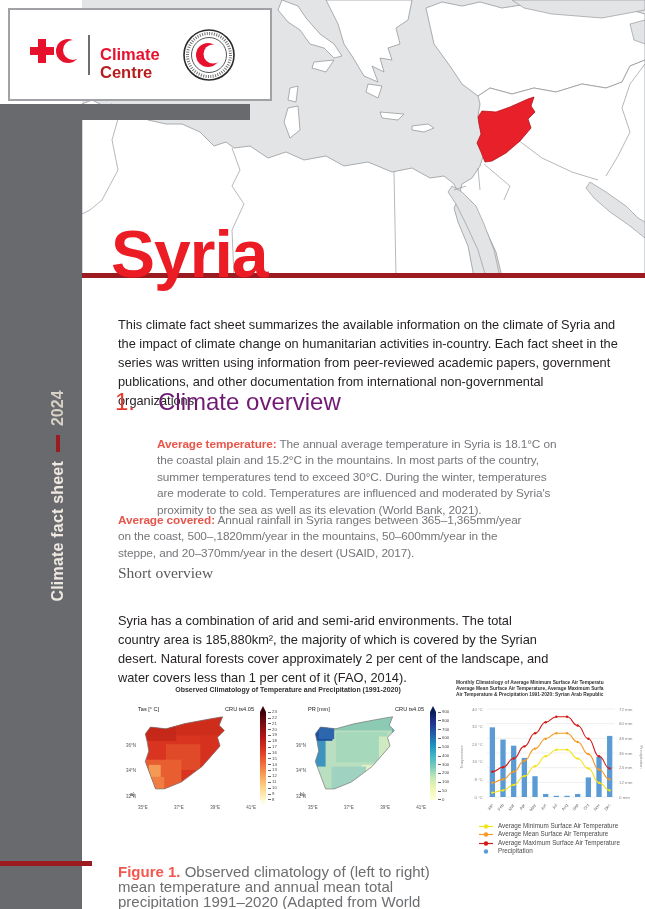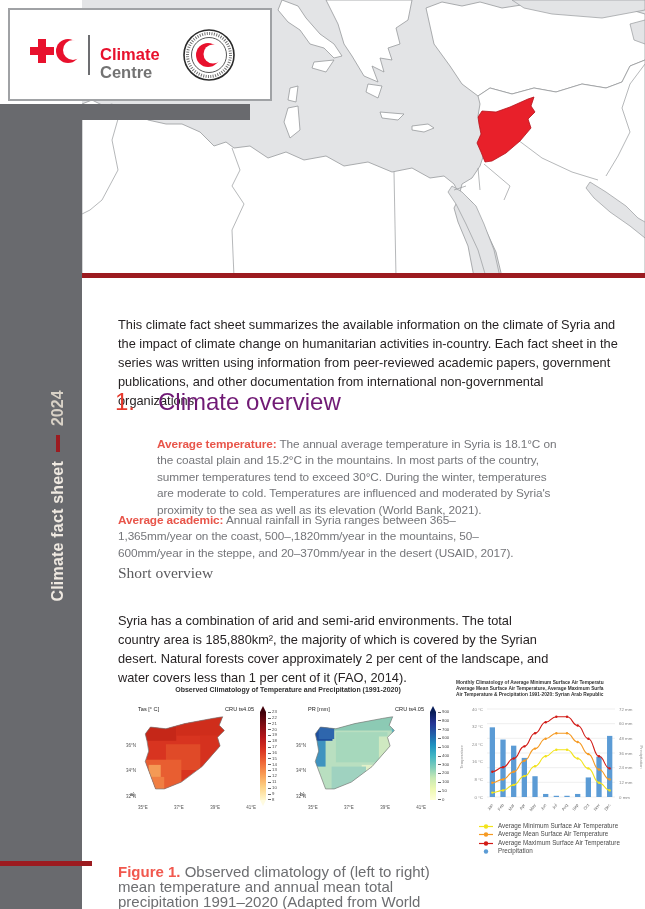--- a/index.html
+++ b/index.html
@@ -18,21 +18,21 @@
                   display:flex; align-items:center; justify-content:center; gap:9px; }
   .sidebar-label { color:#efe9e1; font-size:16px; font-weight:bold; letter-spacing:0.2px; white-space:nowrap; }
   .sidebar-sep   { width:17px; height:3.5px; background:#9c1b20; }
   .sidebar-year  { color:#d8d1c6; font-size:16px; font-weight:bold; }
 
   .logo-box { position:absolute; left:8px; top:8px; width:264px; height:93px; background:#fff;
               border:2px solid #a0a2a5; z-index:5; display:flex; align-items:center; padding-left:18px; box-sizing:border-box; }
   .brand-divider { width:2px; height:40px; background:#6d6e71; margin:0 10px 0 8px; }
   .brand-name { font-size:16.5px; font-weight:bold; line-height:1.12;margin-top:17px; }
   .brand-name .l1 { color:#e8112d; }
-  .brand-name .l2 { color:#737373; }
+  .brand-name .l2 { color:#b91c1c; }
   .emblem { margin-left:22px; }
 
   .page-title { position:absolute; left:111px; top:216px; z-index:4; color:#ec1c24;
                 font-size:66px; font-weight:bold; letter-spacing:-1px; }
   .red-rule  { position:absolute; left:82px; top:273px; width:563px; height:4.5px; background:#9c1b20; z-index:3; }
   .bottom-rule { position:absolute; left:0; top:861px; width:92px; height:4.5px; background:#9c1b20; z-index:3; }
 
   
   .intro { position:absolute; left:118px; top:302px; width:508px; font-size:12.8px; line-height:19px; color:#272324; z-index:4; }
   .sec-head { position:absolute; left:115px; top:388px; display:flex; z-index:4; }
@@ -149,33 +149,34 @@
     </div>
     <svg class="emblem" width="54" height="54" viewBox="0 0 54 54">
       <circle cx="27" cy="27" r="25" fill="#fff" stroke="#2b2b2b" stroke-width="1.6"></circle>
       <circle cx="27" cy="27" r="21.5" fill="none" stroke="#444" stroke-width="3" stroke-dasharray="1 1.4" opacity="0.75"></circle>
       <circle cx="27" cy="27" r="17.5" fill="none" stroke="#2b2b2b" stroke-width="0.8"></circle>
       <circle cx="26" cy="27" r="12" fill="#e8112d"></circle>
       <circle cx="31" cy="26" r="9.5" fill="#ffffff"></circle>
     </svg>
   </div>
 
+  <div class="page-title">Syria</div>
   <div class="red-rule"></div>
   <div class="bottom-rule"></div>
 
   <p class="intro">This climate fact sheet summarizes the available information on the climate of Syria and the impact of climate change on humanitarian activities in-country. Each fact sheet in the series was written using information from peer-reviewed academic papers, government publications, and other documentation from international non-governmental organizations.</p>
 
   <div class="sec-head">
     <span class="sec-num">1.</span>
     <span class="sec-title">Climate overview</span>
   </div>
 
   <p class="para p-temp"><span class="para-label">Average temperature:</span><span> The annual average temperature in Syria is 18.1°C on the coastal plain and 15.2°C in the mountains. In most parts of the country, summer temperatures tend to exceed 30°C. During the winter, temperatures are moderate to cold. Temperatures are influenced and moderated by Syria's proximity to the sea as well as its elevation (World Bank, 2021).</span></p>
 
-  <p class="para p-rain"><span class="para-label">Average academic:</span><span> Annual rainfall in Syria ranges between 365–1,365mm/year on the coast, 500–,1820mm/year in the mountains, 50–600mm/year in the steppe, and 20–370mm/year in the desert (USAID, 2017).</span></p>
+  <p class="para p-rain"><span class="para-label">Average covered:</span><span> Annual rainfall in Syria ranges between 365–1,365mm/year on the coast, 500–,1820mm/year in the mountains, 50–600mm/year in the steppe, and 20–370mm/year in the desert (USAID, 2017).</span></p>
 
   <div class="sub-head">Short overview</div>
   <p class="overview">Syria has a combination of arid and semi-arid environments. The total country area is 185,880km², the majority of which is covered by the Syrian desert. Natural forests cover approximately 2 per cent of the landscape, and water covers less than 1 per cent of it (FAO, 2014).</p>
 
   <div class="fig1">
     <div class="fig1-title">Observed Climatology of Temperature and Precipitation (1991-2020)</div>
     <div class="fig1-maps">
 
       <div class="mapgroup">
         <div class="mapplot">

